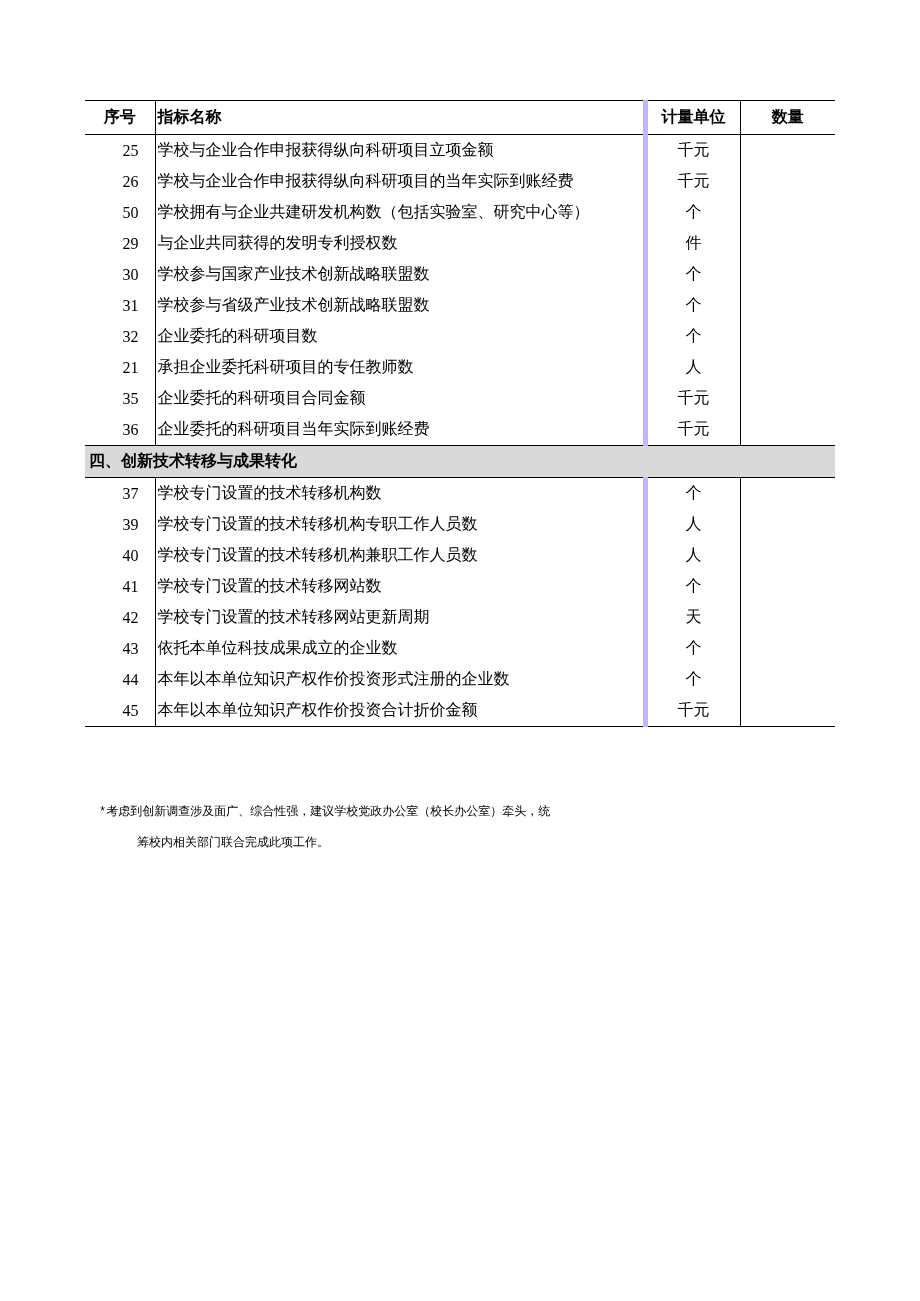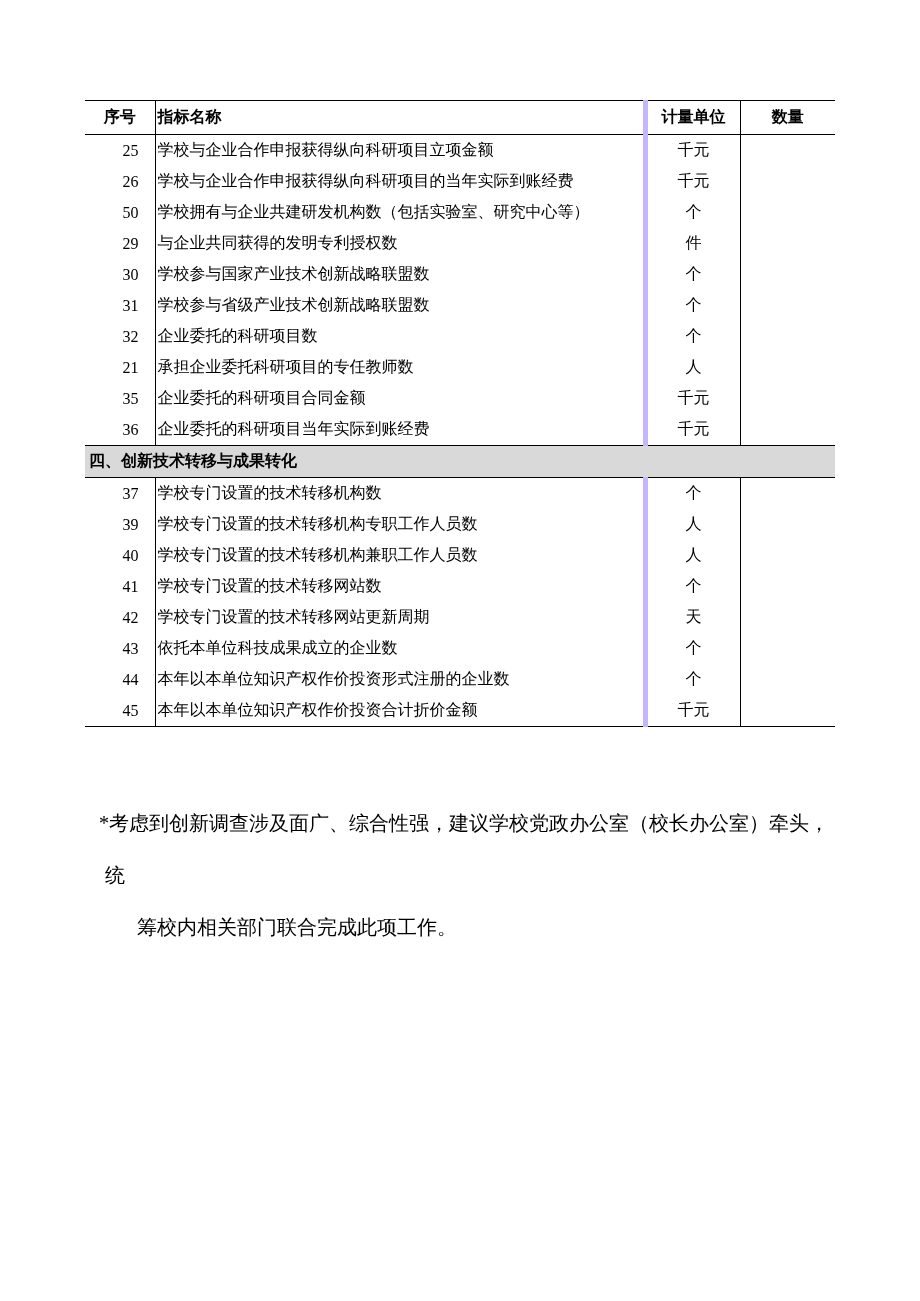--- a/index.html
+++ b/index.html
@@ -67,23 +67,24 @@
       text-align: left;
       padding: 5px 4px;
       border-right: none;
       border-top: 1px solid #000;
       border-bottom: 1px solid #000;
       margin-left: 32px;
     }
     .footnote {
       margin-top: 70px;
       line-height: 2.6;
-      font-size: 20px;
+      font-size: 12px;
       padding-left: 20px;
       text-indent: -6px;
+      font-family: Liberation Mono, monospace;
     }
     .footnote-line2 {
       padding-left: 38px;
     }
   </style>
 </head>
 <body>
 
 <table>
   <thead>

